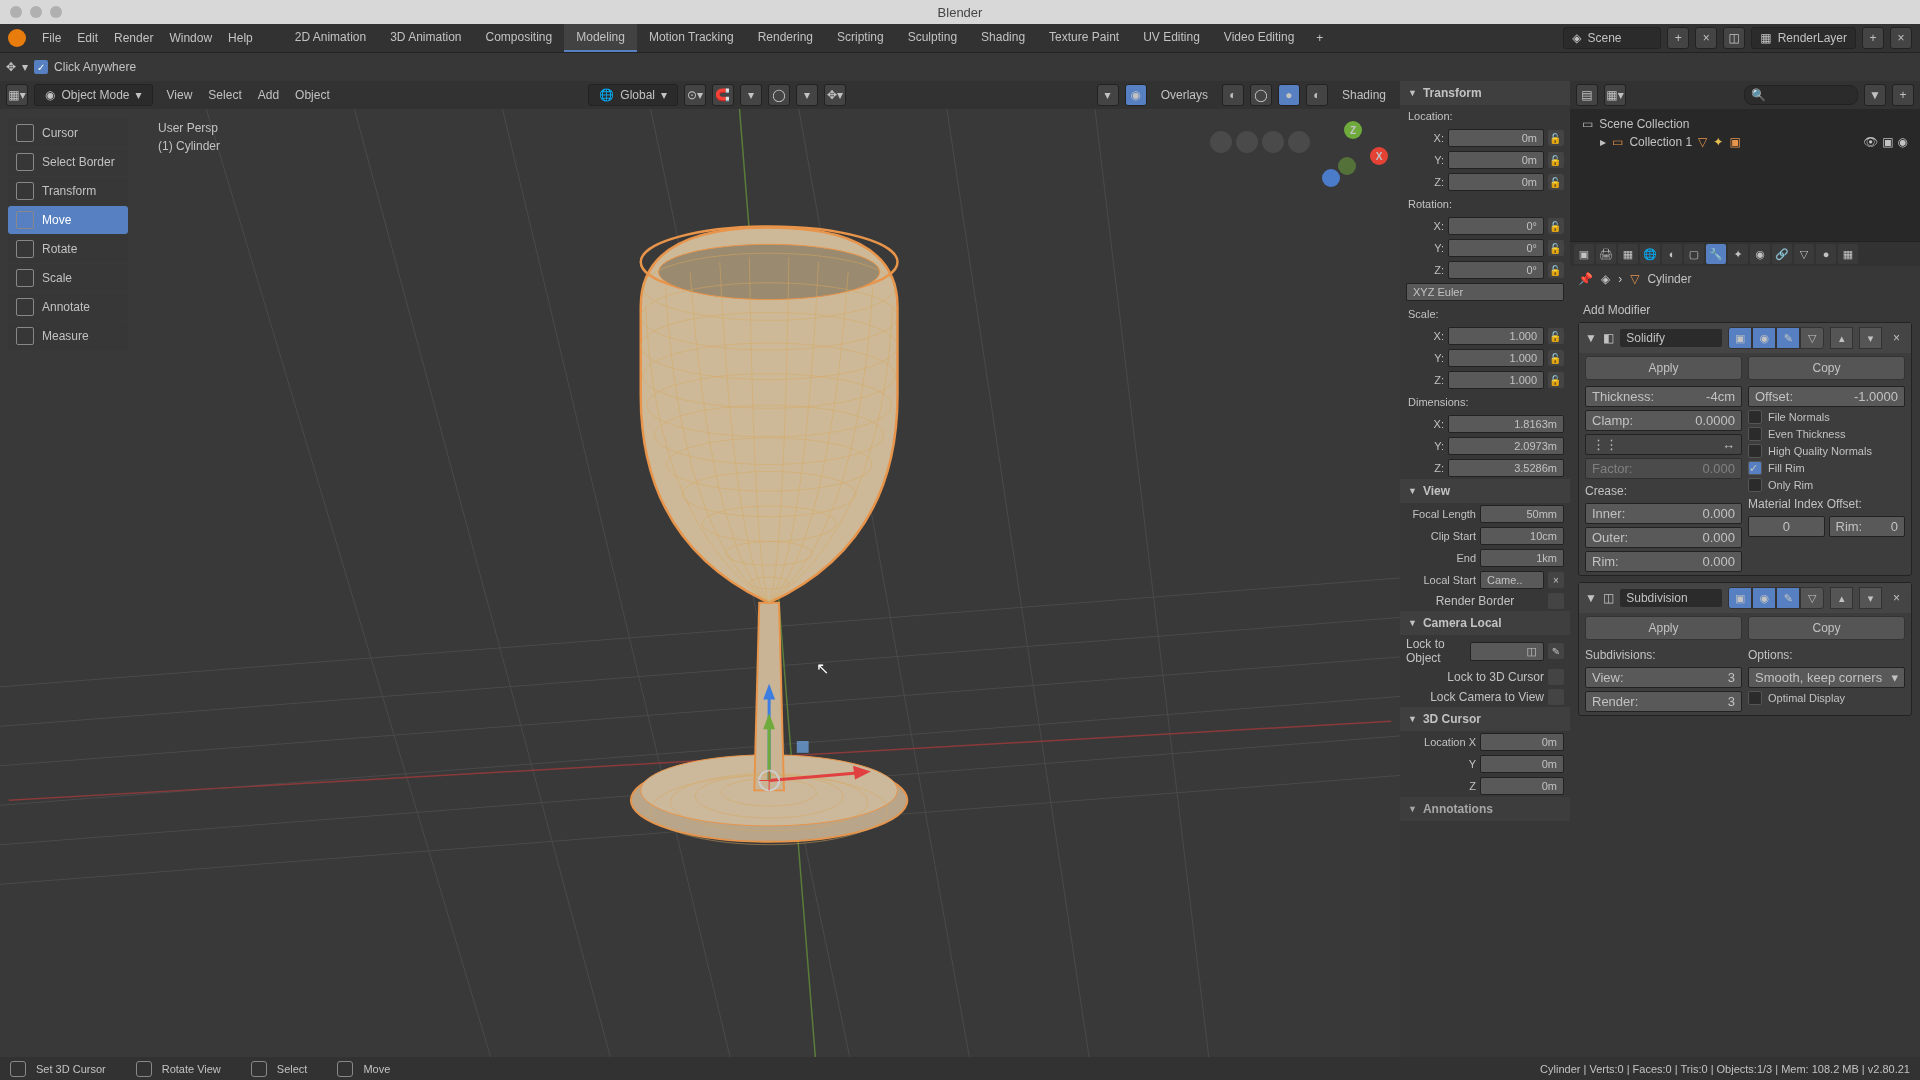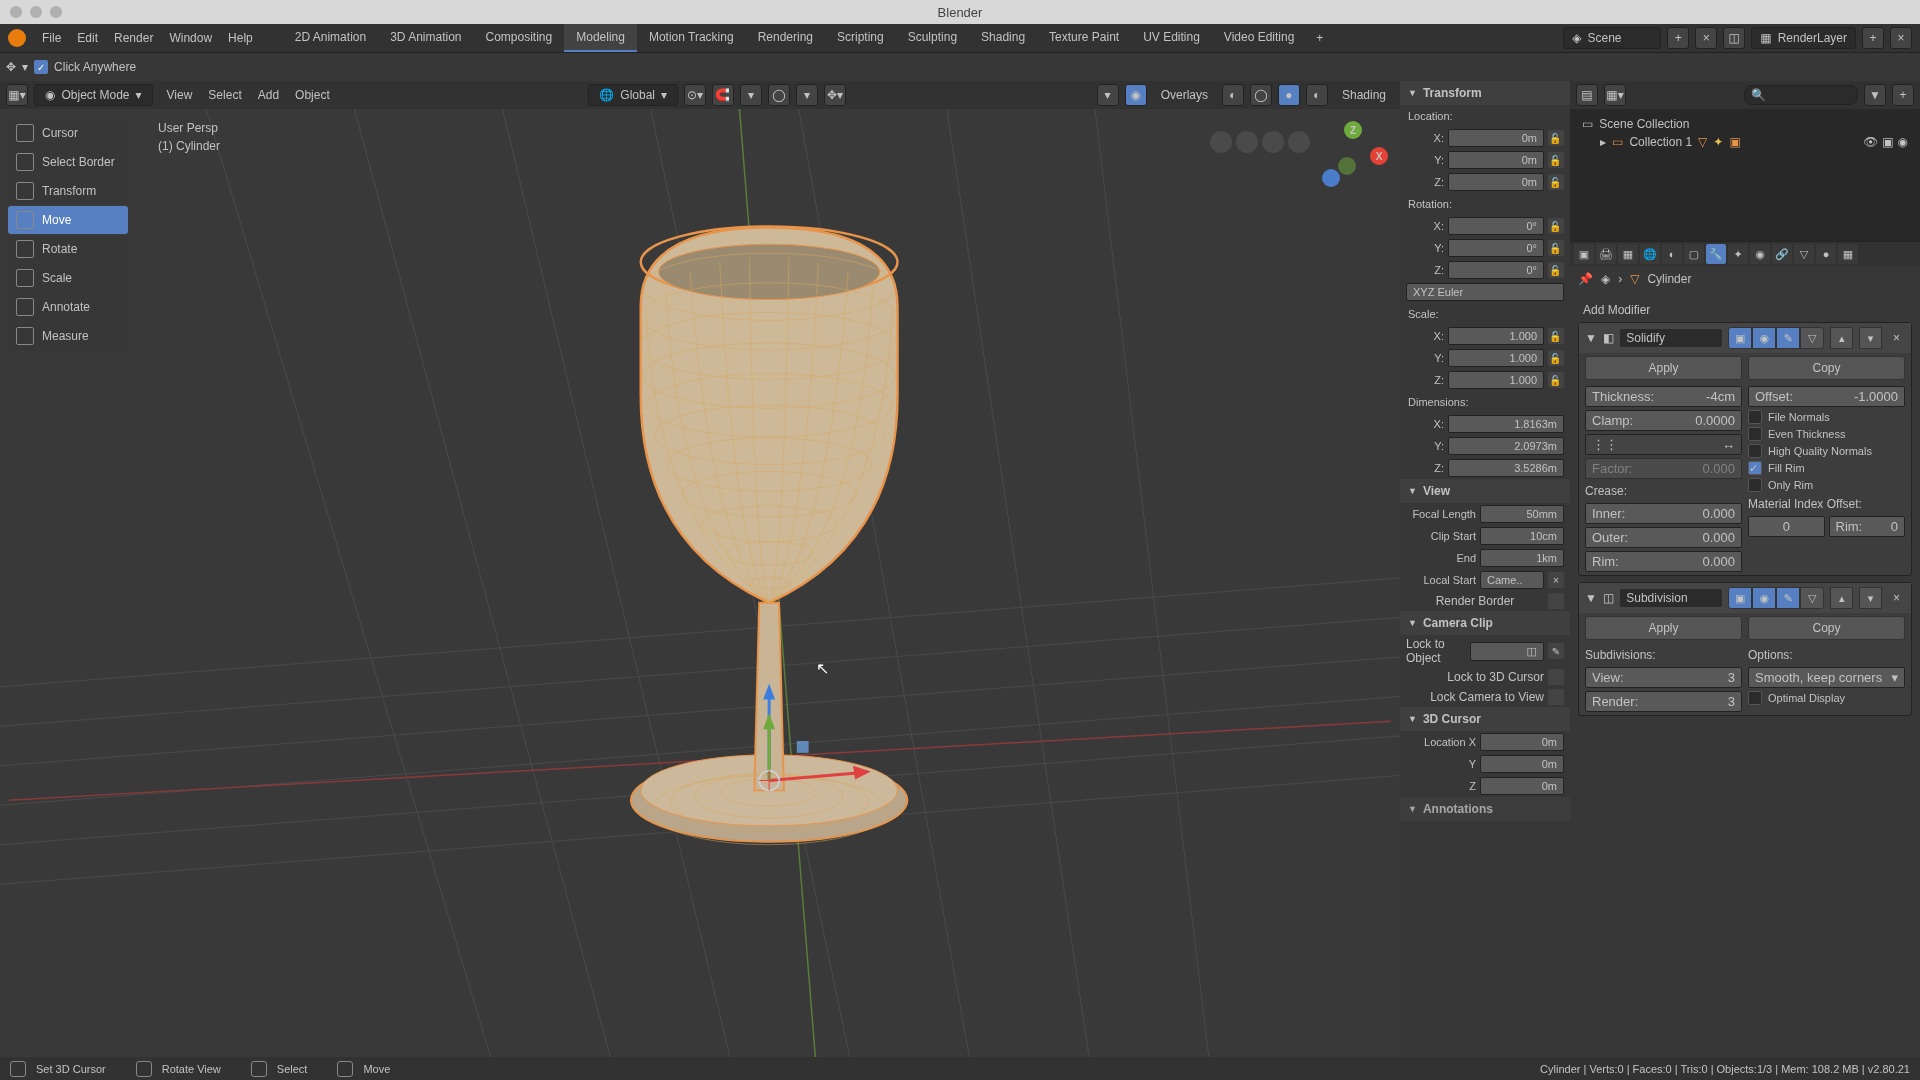--- a/index.html
+++ b/index.html
@@ -388,21 +388,21 @@
       </div>
     <div class="np-row">
         <span class="np-lbl" style="width:70px">Local Start</span>
         <div class="np-fld" style="text-align:left">Came..</div>
         <span class="np-lock">×</span>
       </div>
     <div class="np-row">
         <span style="flex:1;text-align:center">Render Border</span>
         <span class="np-lock"></span>
       </div>
-    <div class="np-sec-hdr">Camera Clip</div>
+    <div class="np-sec-hdr">Camera Local</div>
     <div class="np-row">
         <span style="flex:1">Lock to Object</span>
         <div class="np-fld" style="width:30px">◫</div>
         <span class="np-lock">✎</span>
       </div>
     <div class="np-row">
         <span style="flex:1;text-align:right">Lock to 3D Cursor</span>
         <span class="np-lock"></span>
       </div>
     <div class="np-row">

